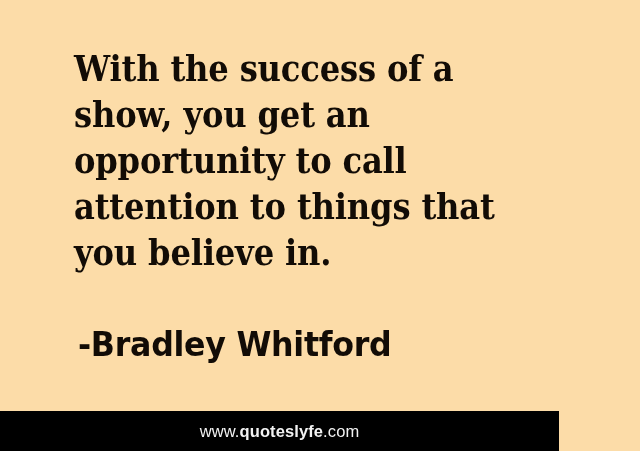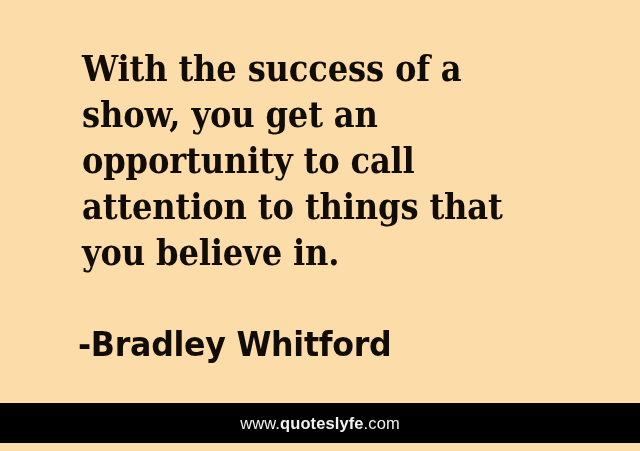--- a/index.html
+++ b/index.html
@@ -18,21 +18,21 @@
     position: relative;
     width: 640px;
     height: 451px;
     background: #FCDCA8;
     box-sizing: border-box;
     overflow: hidden;
   }
 
   #quote-body {
     position: absolute;
-    left: 82px;
+    left: 74px;
     top: 46px;
     width: 510px;
   }
 
   #quote-text {
     margin: 0;
     color: #120C06;
     font-family: "DejaVu Serif", "Liberation Serif", serif;
     font-weight: 700;
     font-size: 35px;
@@ -55,22 +55,22 @@
     line-height: 44px;
     letter-spacing: -0.3px;
     transform: scaleX(0.96);
     transform-origin: left top;
     white-space: pre;
   }
 
   #footer-bar {
     position: absolute;
     left: 0;
-    bottom: 8px;
-    width: 640px;
+    bottom: 0;
+    width: 559px;
     height: 40px;
     background: #000000;
     display: flex;
     align-items: center;
     justify-content: center;
   }
 
   #footer-url {
     color: #F2F2F2;
     font-family: "Liberation Sans", "DejaVu Sans", sans-serif;

